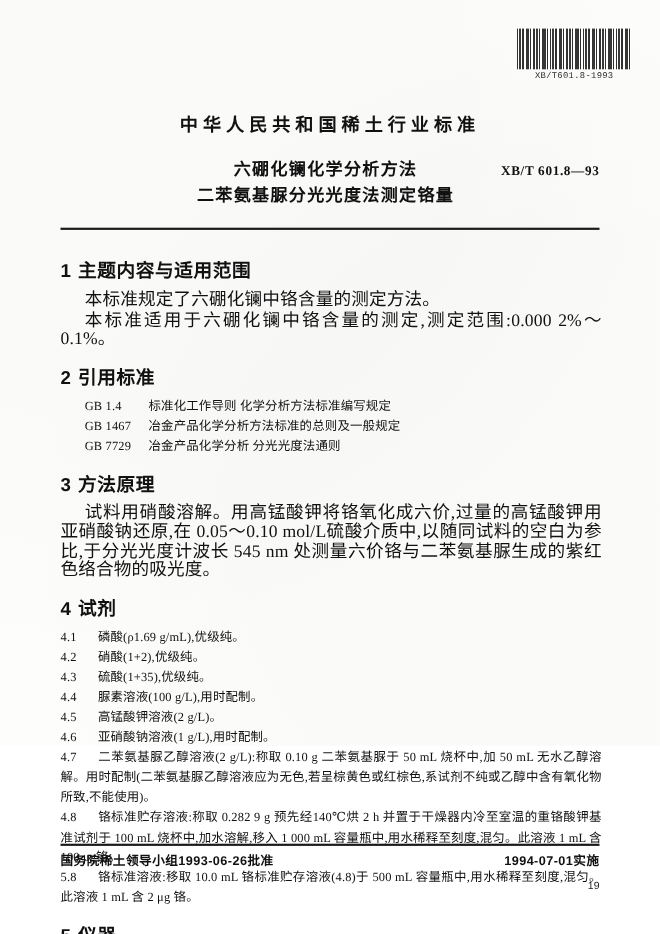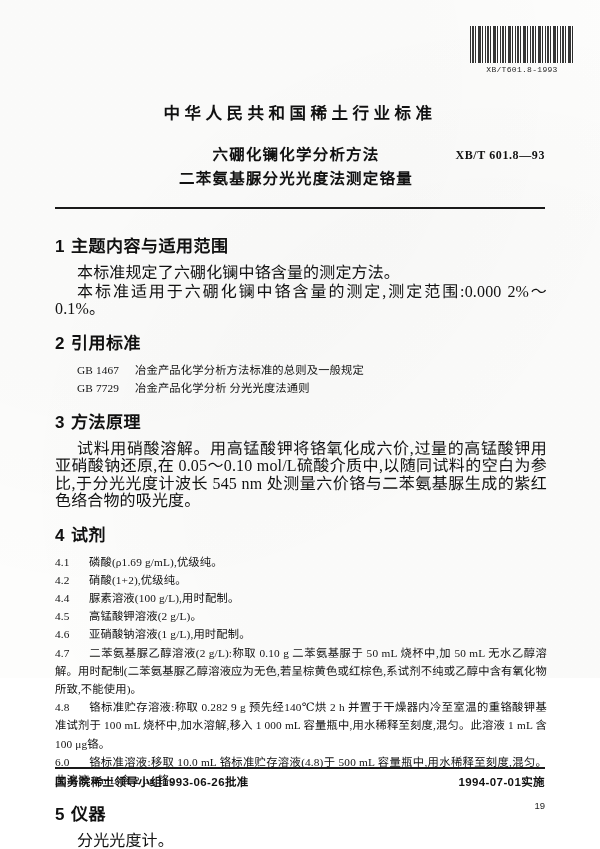--- a/index.html
+++ b/index.html
@@ -239,40 +239,42 @@
   <div class="content">
 
     <div class="sec-block">
       <div class="sec-head"><span class="num">1</span><span>主题内容与适用范围</span></div>
       <p class="para indent">本标准规定了六硼化镧中铬含量的测定方法。</p>
       <p class="para indent">本标准适用于六硼化镧中铬含量的测定,测定范围:0.000 2%～0.1%。</p>
     </div>
 
     <div class="sec-block">
       <div class="sec-head"><span class="num">2</span><span>引用标准</span></div>
+      <div class="ref-line"><span class="ref-code">GB 1.4</span><span>标准化工作导则  化学分析方法标准编写规定</span></div>
       <div class="ref-line"><span class="ref-code">GB 1467</span><span>冶金产品化学分析方法标准的总则及一般规定</span></div>
       <div class="ref-line"><span class="ref-code">GB 7729</span><span>冶金产品化学分析  分光光度法通则</span></div>
     </div>
 
     <div class="sec-block">
       <div class="sec-head"><span class="num">3</span><span>方法原理</span></div>
       <p class="para indent">试料用硝酸溶解。用高锰酸钾将铬氧化成六价,过量的高锰酸钾用亚硝酸钠还原,在 0.05～0.10 mol/L硫酸介质中,以随同试料的空白为参比,于分光光度计波长 545 nm 处测量六价铬与二苯氨基脲生成的紫红色络合物的吸光度。</p>
     </div>
 
     <div class="sec-block">
       <div class="sec-head"><span class="num">4</span><span>试剂</span></div>
 
       <div class="item-line"><span class="item-num">4.1</span><span class="item-body">磷酸(ρ1.69 g/mL),优级纯。</span></div>
       <div class="item-line"><span class="item-num">4.2</span><span class="item-body">硝酸(1+2),优级纯。</span></div>
+      <div class="item-line"><span class="item-num">4.3</span><span class="item-body">硫酸(1+35),优级纯。</span></div>
       <div class="item-line"><span class="item-num">4.4</span><span class="item-body">脲素溶液(100 g/L),用时配制。</span></div>
       <div class="item-line"><span class="item-num">4.5</span><span class="item-body">高锰酸钾溶液(2 g/L)。</span></div>
       <div class="item-line"><span class="item-num">4.6</span><span class="item-body">亚硝酸钠溶液(1 g/L),用时配制。</span></div>
       <div class="item-line"><span class="item-num">4.7</span><span class="item-body">二苯氨基脲乙醇溶液(2 g/L):称取 0.10 g 二苯氨基脲于 50 mL 烧杯中,加 50 mL 无水乙醇溶解。用时配制(二苯氨基脲乙醇溶液应为无色,若呈棕黄色或红棕色,系试剂不纯或乙醇中含有氧化物所致,不能使用)。</span></div>
       <div class="item-line"><span class="item-num">4.8</span><span class="item-body">铬标准贮存溶液:称取 0.282 9 g 预先经140℃烘 2 h 并置于干燥器内冷至室温的重铬酸钾基准试剂于 100 mL 烧杯中,加水溶解,移入 1 000 mL 容量瓶中,用水稀释至刻度,混匀。此溶液 1 mL 含 100 μg铬。</span></div>
-      <div class="item-line"><span class="item-num">6.0</span><span class="item-body">铬标准溶液:移取 10.0 mL 铬标准贮存溶液(4.8)于 500 mL 容量瓶中,用水稀释至刻度,混匀。此溶液 1 mL 含 2 μg 铬。</span></div>
+      <div class="item-line"><span class="item-num">5.8</span><span class="item-body">铬标准溶液:移取 10.0 mL 铬标准贮存溶液(4.8)于 500 mL 容量瓶中,用水稀释至刻度,混匀。此溶液 1 mL 含 2 μg 铬。</span></div>
     </div>
 
     <div class="sec-block">
       <div class="sec-head"><span class="num">5</span><span>仪器</span></div>
       <p class="para pad">分光光度计。</p>
     </div>
 
   </div>
 
   <div class="rule-bottom"></div>

